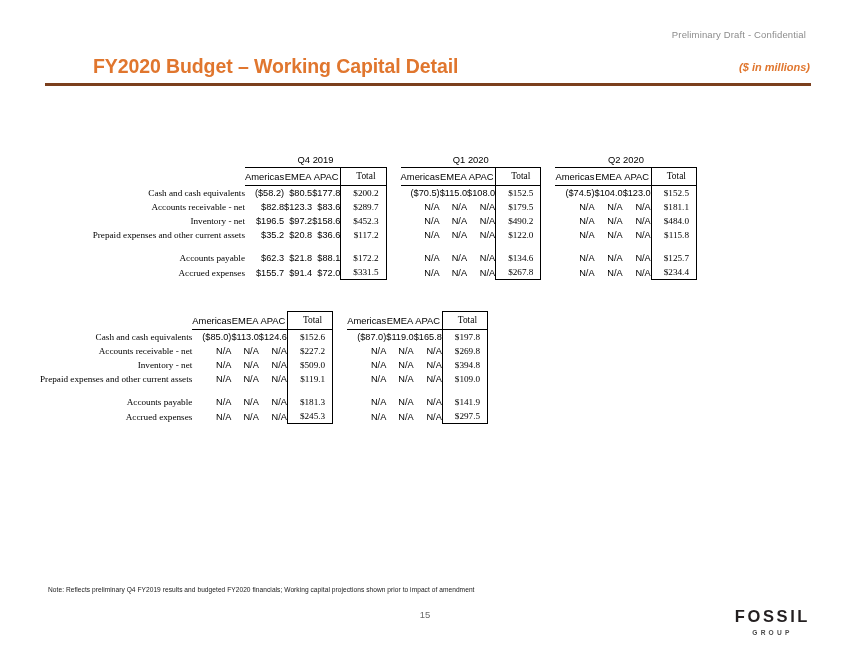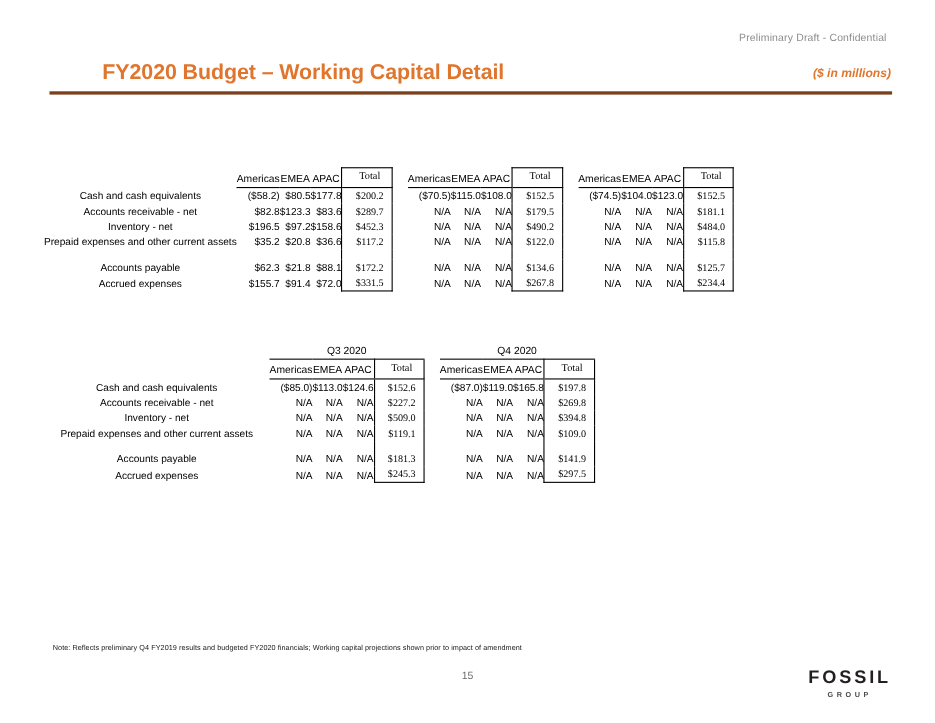--- a/index.html
+++ b/index.html
@@ -71,25 +71,26 @@
   }
   .tbl td, .tbl th {
     padding: 0;
     font-weight: normal;
     white-space: nowrap;
     vertical-align: bottom;
   }
 
   
   .lbl {
-    text-align: center;
+    text-align: right;
     padding-left: 2px;
     padding-right: 6px;
     height: 14px;
     line-height: 14px;
+    font-family: Liberation Serif, serif;
   }
   
   .num {
     text-align: right;
     height: 14px;
     line-height: 14px;
     padding-right: 5px;
     padding-left: 10px;
   }
   .num.total {
@@ -175,20 +176,28 @@
 
 <div class="slide">
 
   <div class="confidential">Preliminary Draft - Confidential</div>
   <div class="title">FY2020 Budget – Working Capital Detail</div>
   <div class="units">($ in millions)</div>
   <div class="title-rule"></div>
 
   <table class="tbl" id="table-one" style="left:40px; top:152px;">
     <thead>
+      <tr>
+        <th class="lbl" style="width: 205px;"></th>
+      <th class="qhead" colspan="4">Q4 2019</th>
+          <th class="qhead gap pad-left-gap"></th>
+          <th class="qhead" colspan="4">Q1 2020</th>
+          <th class="qhead gap pad-left-gap"></th>
+          <th class="qhead" colspan="4">Q2 2020</th>
+        </tr>
       <tr>
         <th class="lbl"></th>
       <th class="chead num">Americas</th>
           <th class="chead num">EMEA</th>
           <th class="chead num">APAC</th>
           <th class="chead num total totalhead boxL boxR boxT">Total</th>
           <th class="pad-left-gap"></th>
           <th class="chead num">Americas</th>
           <th class="chead num">EMEA</th>
           <th class="chead num">APAC</th>
@@ -319,26 +328,20 @@
           <td class="num">N/A</td>
           <td class="num">N/A</td>
           <td class="num total boxL boxR boxB">$234.4</td>
         </tr>
       </tbody>
   </table>
 
   <table class="tbl" id="table-two" style="left:40px; top:311px;">
     <thead>
       <tr>
-        <th class="lbl" style="width: 205px;"></th>
-      <th class="qhead" colspan="4">Q3 2020</th>
-          <th class="qhead gap pad-left-gap"></th>
-          <th class="qhead" colspan="4">Q4 2020</th>
-        </tr>
-      <tr>
         <th class="lbl"></th>
       <th class="chead num">Americas</th>
           <th class="chead num">EMEA</th>
           <th class="chead num">APAC</th>
           <th class="chead num total totalhead boxL boxR boxT">Total</th>
           <th class="pad-left-gap"></th>
           <th class="chead num">Americas</th>
           <th class="chead num">EMEA</th>
           <th class="chead num">APAC</th>
           <th class="chead num total totalhead boxL boxR boxT">Total</th>

